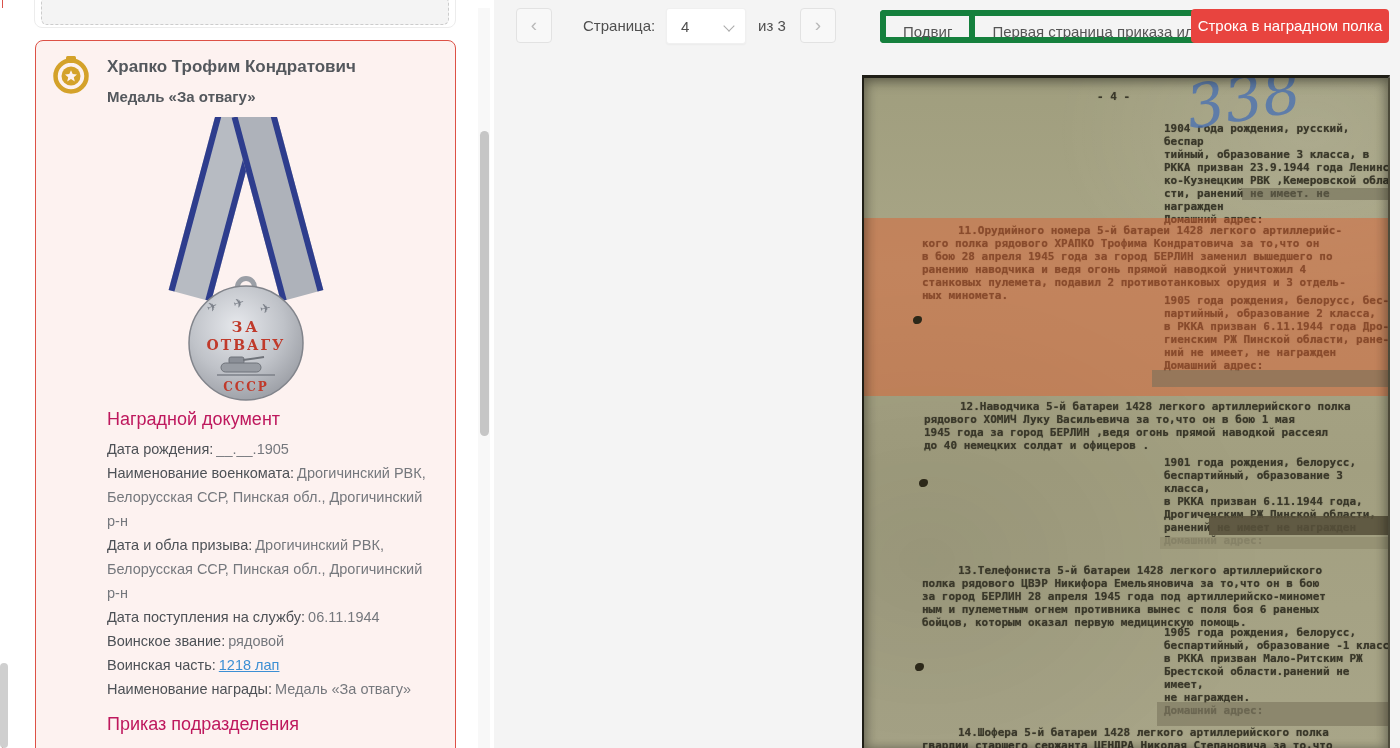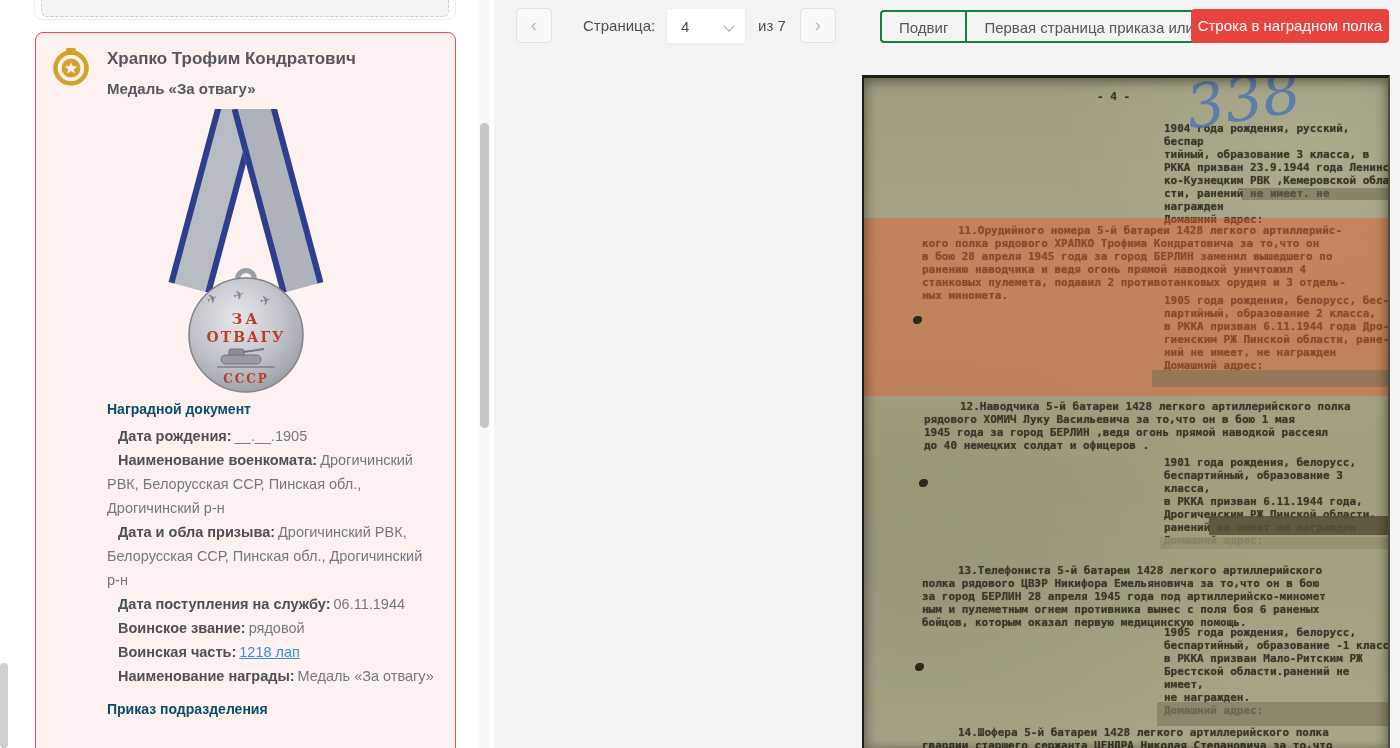--- a/index.html
+++ b/index.html
@@ -6,39 +6,39 @@
   html,body { width:1400px; height:748px; overflow:hidden; background:#fff;
               font-family:"Liberation Sans", sans-serif; }
   .abs { position:absolute; }
 
   
   #page { position:relative; width:1400px; height:748px; background:#fff; }
   #left-red-line { left:2px; top:0; width:1px; height:748px; background:#d9534b; }
   #page-scroll-thumb { left:0; top:663px; width:8px; height:85px; background:#cfcfcf; border-radius:4px; }
 
   
-  #left-panel { left:0; top:0; width:494px; height:716px; background:#fff; }
+  #left-panel { left:0; top:8px; width:494px; height:716px; background:#fff; }
   #prev-card { left:34px; top:-14px; width:422px; height:34px; background:#fff;
                border:1px solid #ececec; border-radius:0 0 8px 8px; }
   #prev-card-inner { left:6px; top:2px; right:6px; height:28px; background:#f4f4f4;
                      border:1px dashed #cccccc; border-radius:6px; }
 
   #award-card { left:35px; top:32px; width:421px; height:730px; background:#fdf2f0;
                 border:1px solid #dd5146; border-radius:8px; }
 
   #badge-icon { left:16px; top:15px; width:38px; height:38px; }
   #person-name { left:71px; top:16px; font-size:17px; font-weight:bold; color:#54585d; }
   #award-title { left:71px; top:47px; font-size:15px; font-weight:bold; color:#54585d; }
 
   #medal-figure { left:115px; top:76px; width:190px; height:285px; }
 
   #card-details { left:71px; top:368px; width:330px; }
-  .sec-title { font-size:14px; font-weight:bold; color:#0c4a6e; margin-bottom:7px; }
+  .sec-title { font-size:18px; font-weight:normal; color:#be185d; margin-bottom:7px; }
   .field { font-size:14.5px; line-height:24px; color:#75787d; }
-  .field .lbl { font-weight:bold; color:#4d5156;margin-left:11px; }
+  .field .lbl { font-weight:normal; color:#4d5156; }
   .field .val { margin-left:3px; }
   a.unit-link { color:#3c8fd4; text-decoration:underline; cursor:pointer; }
   #order-section { margin-top:13px; }
   #order-section .sec-title { margin-bottom:5px; }
   .order-row { font-size:14.5px; line-height:22px; color:#75787d; }
   .order-row .lbl { font-weight:bold; color:#4d5156; }
 
   
   #lp-scroll-track { left:478px; top:0; width:12px; height:748px; background:#f8f8f8; }
   #lp-scroll-thumb { left:480px; top:123px; width:9px; height:305px; background:#c6c6c6; border-radius:5px; }
@@ -53,21 +53,21 @@
   #pager-label { left:89px; top:17px; font-size:15px; color:#4f4f4f; }
   #page-select { left:172px; top:8px; width:80px; height:36px; background:#fff; border:1px solid #f0f0f0;
                  border-radius:3px; box-shadow:0 1px 2px rgba(0,0,0,.04); cursor:pointer; }
   #page-select .value { position:absolute; left:14px; top:9px; font-size:15px; color:#4f4f4f; }
   #page-select .caret { position:absolute; right:12px; top:13px; width:8px; height:8px;
                         border-right:1.5px solid #aaa; border-bottom:1.5px solid #aaa; transform:rotate(45deg); }
   #pager-total { left:264px; top:17px; font-size:15px; color:#4f4f4f; }
 
   #btn-group { left:386px; top:10px; height:33px; display:flex; }
   .seg-btn { height:33px; padding:0 17px; font-size:15px; color:#555; line-height:31px;
-             border:2px solid #15803d; background:transparent; cursor:pointer; }
+             border:6px solid #15803d; background:transparent; cursor:pointer; }
   .seg-btn:first-child { border-radius:4px 0 0 4px; border-right:none; }
   .seg-btn:last-child { border-radius:0 4px 4px 0; }
   #btn-highlight-row { left:697px; top:9px; width:198px; height:34px; background:#e8443f; border:none;
                        border-radius:4px; color:#fff; font-size:15px; text-align:center; line-height:34px; cursor:pointer;
                        font-family:"Liberation Sans", sans-serif; }
 
   
   #doc { left:368px; top:75px; width:528px; height:673px; overflow:hidden; cursor:grab;
          border-top:3px solid #1f1e16; border-left:2px solid #1f1e16; border-right:2px solid rgba(30,29,20,.65);
          background:
@@ -202,21 +202,21 @@
   </div>
 
   <div class="abs" id="right-panel">
 
     <div class="nav-btn" id="pager-prev">‹</div>
     <div class="abs" id="pager-label">Страница:</div>
     <div class="abs" id="page-select">
       <span class="value">4</span>
       <span class="caret"></span>
     </div>
-    <div class="abs" id="pager-total">из 7</div>
+    <div class="abs" id="pager-total">из 3</div>
     <div class="nav-btn" id="pager-next">›</div>
 
     <div class="abs" id="btn-group">
       <div class="seg-btn">Подвиг</div>
       <div class="seg-btn">Первая страница приказа или указа</div>
     </div>
     <button class="abs" id="btn-highlight-row">Строка в наградном полка</button>
 
     <div class="abs" id="doc">
       <div class="typed" id="doc-pageno">- 4 -</div>

